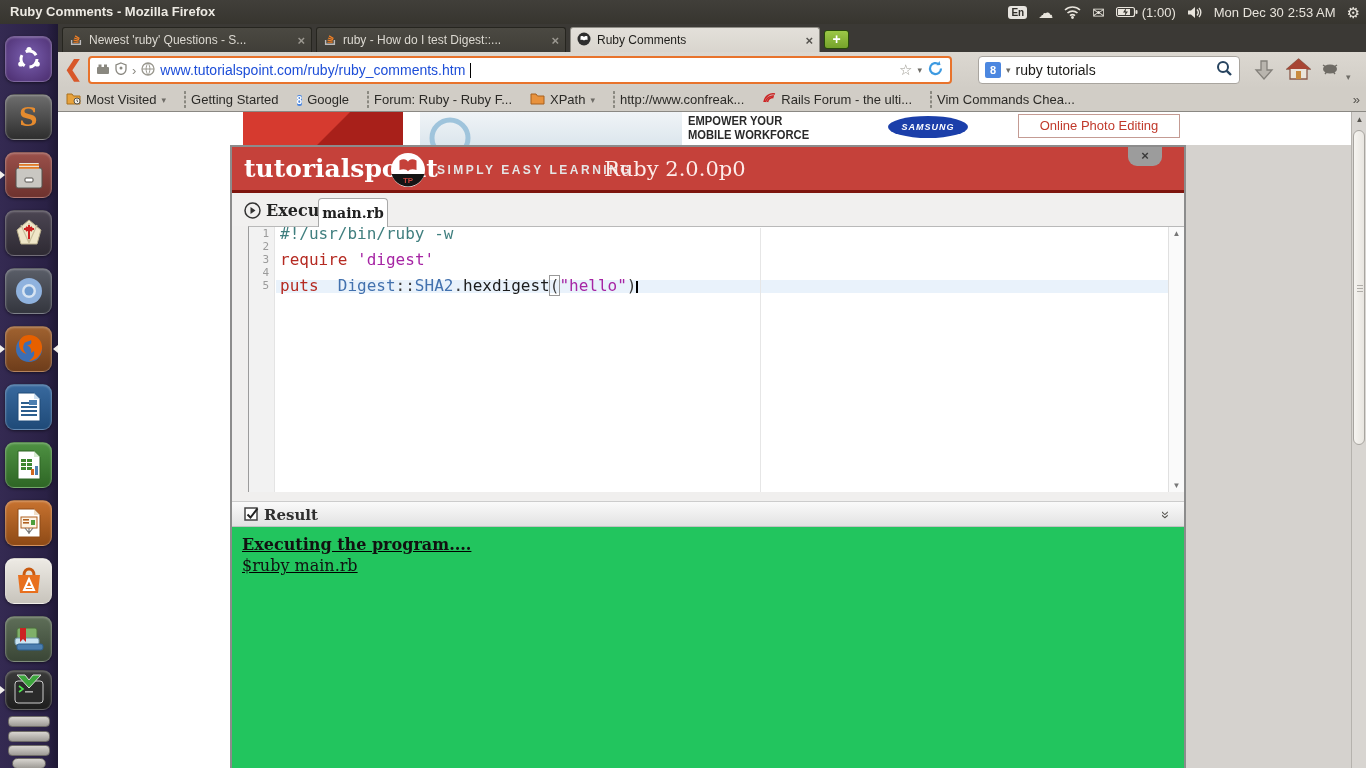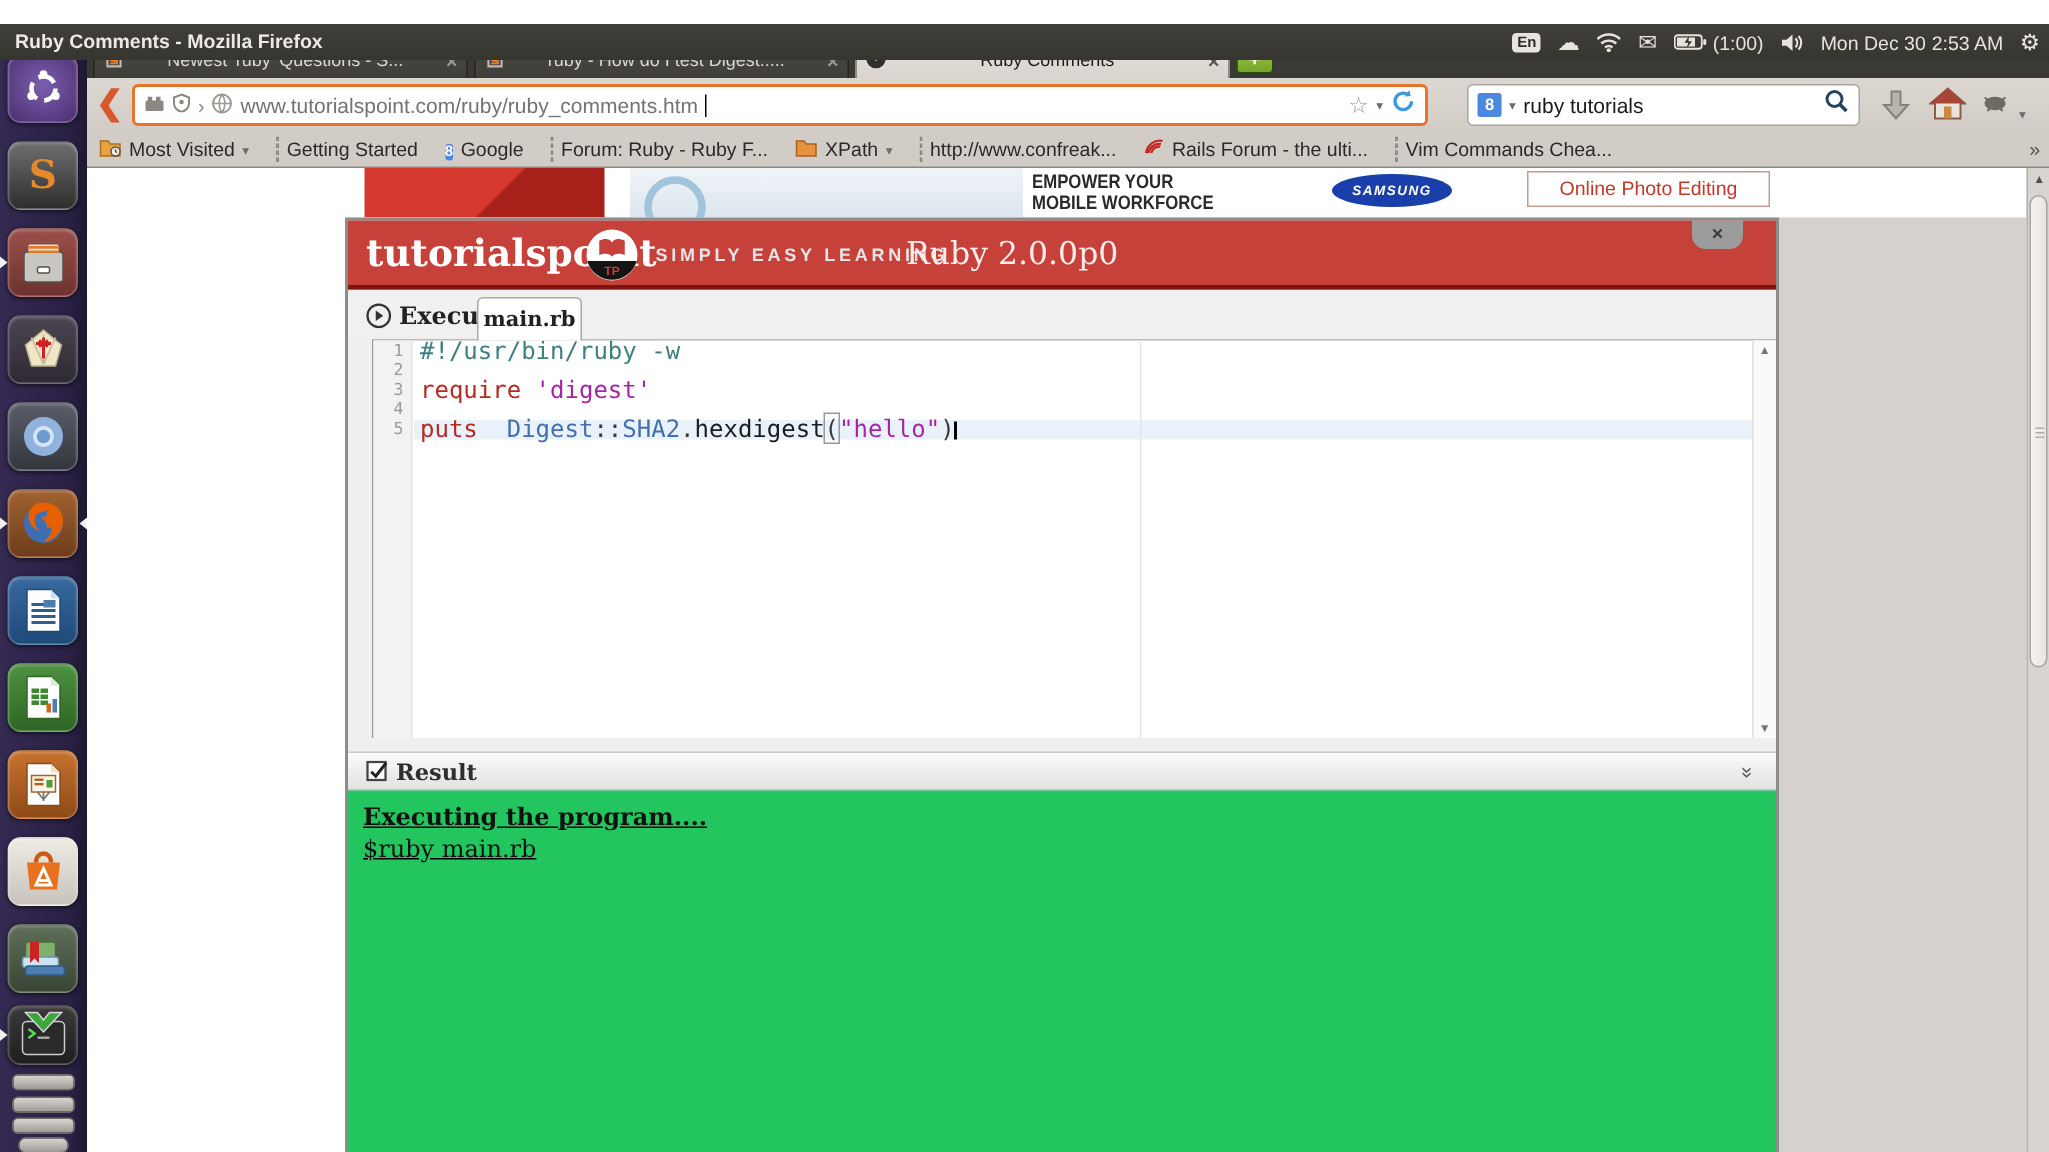--- a/index.html
+++ b/index.html
@@ -1,49 +1,49 @@
 <!DOCTYPE html>
 <html><head>
 <meta charset="utf-8">
 <style>
   * { margin:0; padding:0; box-sizing:border-box; }
   html,body { width:1366px; height:768px; overflow:hidden; background:#fff;
               font-family:"Liberation Sans", sans-serif; }
   .abs { position:absolute; }
 
   
-  #panel { left:0; top:16px; width:1366px; height:24px; background:linear-gradient(#413F3A,#37352F);
+  #panel { left:0; top:0; width:1366px; height:24px; background:linear-gradient(#413F3A,#37352F);
            color:#E8E4DC; z-index:60; }
   #panel .wtitle { left:10px; top:4px; font-size:13px; font-weight:bold; color:#EDEAE3; }
   #tray { right:6px; top:0; height:24px; display:flex; align-items:center; gap:11px; position:absolute; }
   .tray-item { display:flex; align-items:center; gap:4px; color:#E8E4DC; font-size:13px; }
   #kbd-ind { background:#E7E4DF; color:#2F2D28; font-size:10px; font-weight:bold;
              border-radius:3px; padding:1px 3px; }
   .glyph16 { font-size:15px; line-height:1; }
 
   
   #tabstrip { left:58px; top:24px; width:1308px; height:28px; background:#3B3935; z-index:50; }
   .fftab { position:absolute; top:3px; height:25px; width:250px; border:1px solid #26251F;
            border-bottom:none; border-radius:3px 3px 0 0; background:linear-gradient(#4B4942,#403E38);
            color:#DCD9D2; font-size:12px; display:flex; align-items:center; padding:0 6px; gap:6px; }
   .fftab.active { background:linear-gradient(#E3E0DA,#D9D5CE); color:#1F1E1B; border-color:#8F8D86; }
-  .fftab .tlabel { flex:1; white-space:nowrap; overflow:hidden;text-align:center; }
+  .fftab .tlabel { flex:1; white-space:nowrap; overflow:hidden; }
   .fftab .tclose { font-size:13px; font-weight:bold; color:#9B9891; cursor:default; }
   .fftab.active .tclose { color:#55534E; }
   #newtab-btn { position:absolute; top:6px; height:19px; width:25px; background:linear-gradient(#9CC847,#76A32B);
                 border:1px solid #274A0B; border-radius:3px; color:#FFF; font-weight:bold; font-size:14px;
                 text-align:center; line-height:17px; }
 
   
   #navbar { left:58px; top:52px; width:1308px; height:36px; background:linear-gradient(#DCD8D1,#D1CDC6); z-index:50; }
   #back-btn { left:6px; top:4px; font-size:22px; font-weight:bold; color:#D8582A; }
   #urlbar { left:30px; top:4px; width:864px; height:28px; background:#FFF; border:2px solid #E8732C;
             border-radius:4px; display:flex; align-items:center; padding:0 6px; gap:5px; }
   #urlbar .u-ico { color:#8A8880; font-size:13px; }
-  #url-text { font-size:14px; color:#737373; white-space:nowrap; }
+  #url-text { font-size:14px; color:#1d4ed8; white-space:nowrap; }
   .caret { display:inline-block; width:1px; height:15px; background:#000; vertical-align:middle; }
   #urlbar .spacer { flex:1; }
   #searchbar { left:920px; top:4px; width:262px; height:28px; background:#FFF; border:1px solid #A9A59F;
                border-radius:4px; display:flex; align-items:center; padding:0 6px; gap:5px; }
   #search-text { font-size:14px; color:#1C1B18; flex:1; white-space:nowrap; }
   .gbadge { width:16px; height:16px; background:#4C87E0; border-radius:2px; color:#FFF; font-size:11px;
             font-weight:bold; text-align:center; line-height:16px; }
   .ddarrow { font-size:9px; color:#6E6C66; }
   .navico { top:6px; }
 

